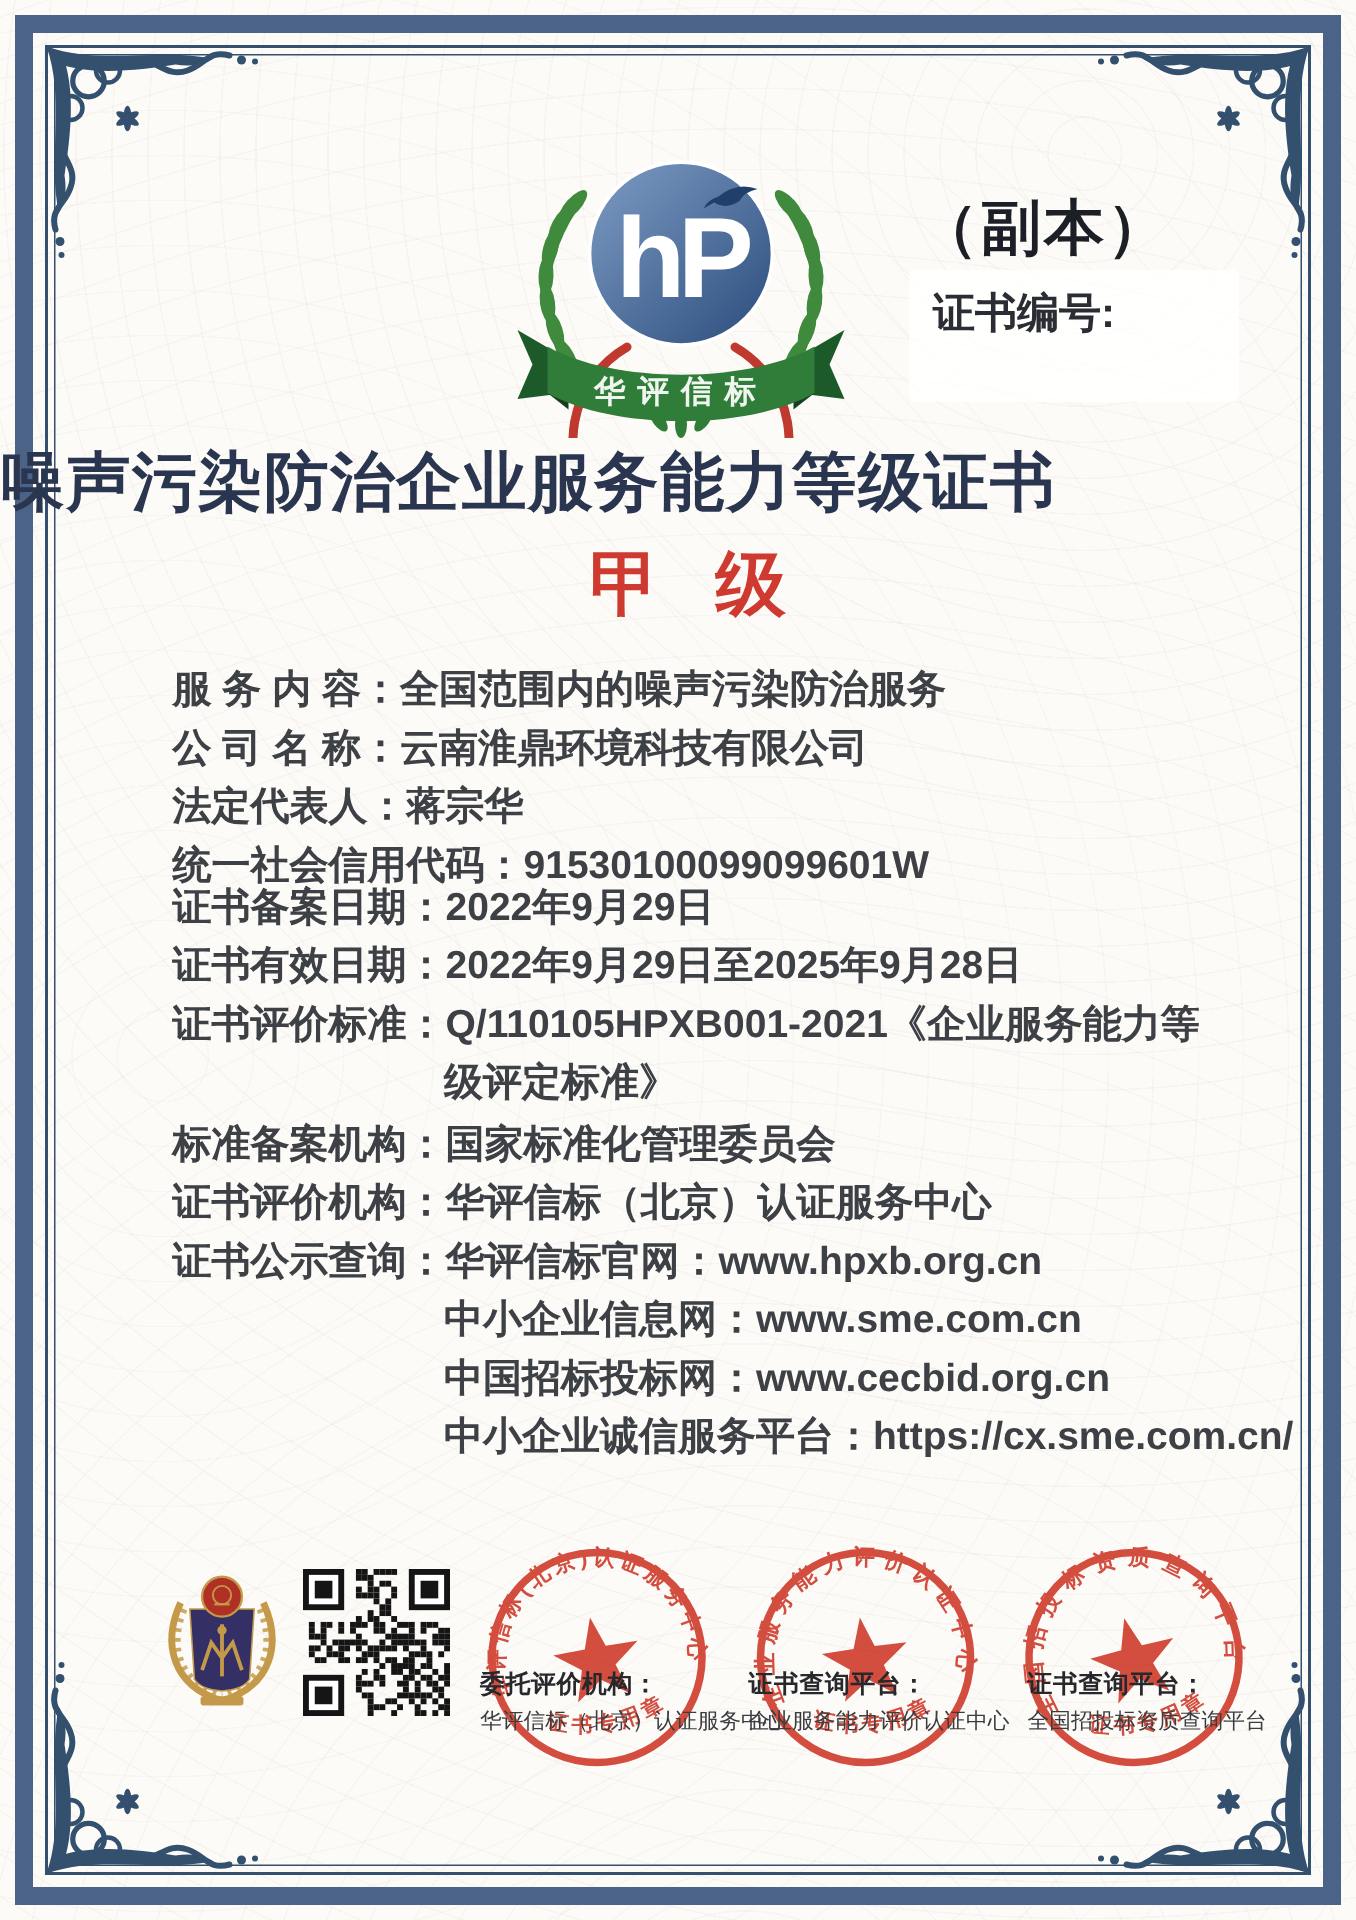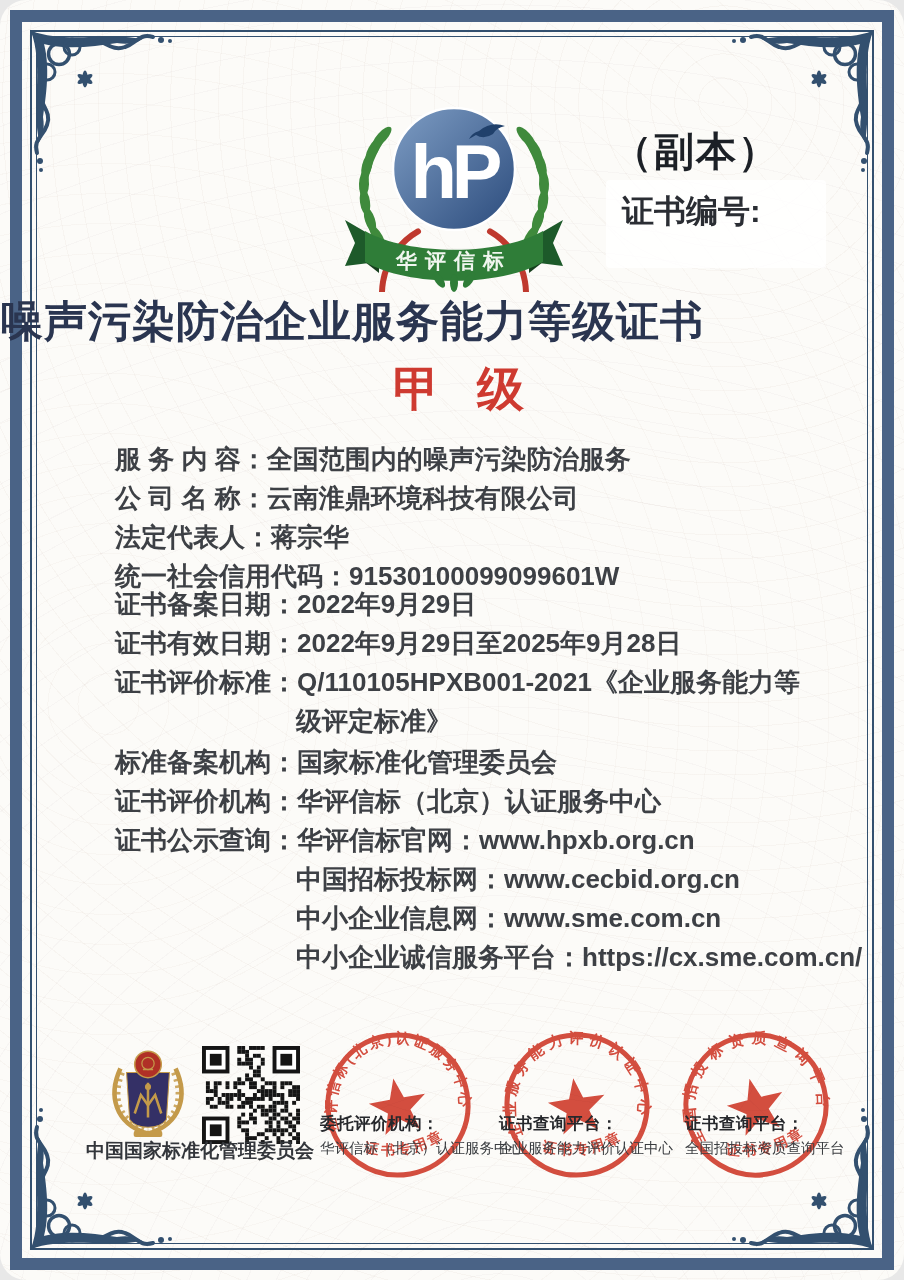--- a/index.html
+++ b/index.html
@@ -1,35 +1,35 @@
 <!DOCTYPE html>
 <html><head>
 <meta charset="utf-8">
 <style>
   html,body{margin:0;padding:0;background:#e8e8e8;}
   .page{position:relative;width:904px;height:1280px;background:#fcfbf8;
-        font-family:"Liberation Sans",sans-serif;overflow:hidden;margin:0 auto;border-radius:26px;}
+        font-family:"Liberation Sans",sans-serif;overflow:hidden;margin:0 auto;}
   .texture{position:absolute;inset:0;pointer-events:none;
     background-image:
       repeating-radial-gradient(circle at 80% 8%,  rgba(187,160,142,0.07) 0 1px, transparent 1px 24px),
       repeating-radial-gradient(circle at 12% 55%, rgba(187,160,142,0.06) 0 1px, transparent 1px 30px),
       repeating-radial-gradient(circle at 55% 108%,rgba(170,150,160,0.06) 0 1px, transparent 1px 27px);}
   .band {position:absolute;inset:10px;border:12px solid #4a6386;}
   .frame {position:absolute;inset:30px;border:2.5px solid #33506f;}
   .frame2{position:absolute;inset:36px;border:1px solid #33506f;}
   .corner{position:absolute;width:150px;height:150px;color:#33506f;}
   .tl{left:29px;top:29px}
   .tr{right:29px;top:29px;transform:scaleX(-1)}
   .bl{left:29px;bottom:29px;transform:scaleY(-1)}
   .br{right:29px;bottom:29px;transform:scale(-1,-1)}
 
   .logo{position:absolute;left:337px;top:84px;width:234px;height:208px;}
   .copy{position:absolute;left:612px;top:124px;font-size:40px;font-weight:bold;color:#1c2026;letter-spacing:2px;}
   .certno-box{position:absolute;left:606px;top:180px;width:220px;height:88px;background:rgba(255,255,255,.82);border-radius:4px;}
-  .certno-label{position:absolute;left:622px;top:190px;font-size:32px;font-weight:bold;color:#2a2d33;}
+  .certno-label{position:absolute;left:622px;top:190px;font-size:28px;font-weight:bold;color:#2a2d33;}
   .certno{position:absolute;left:622px;top:226px;font-size:25px;font-weight:bold;color:#c5342c;letter-spacing:.5px;}
 
   .title{position:absolute;left:0;right:0;top:293px;text-align:left;font-size:43px;font-weight:900;color:#2a3550;letter-spacing:1px;}
   .grade{position:absolute;left:0;right:0;top:358px;text-align:center;font-size:47px;font-weight:900;color:#ce3a30;letter-spacing:12px;padding-left:25px;}
 
   .sec{position:absolute;left:115px;right:70px;font-size:26px;font-weight:600;color:#3d4045;line-height:39px;}
   .sec1{top:440px}
   .sec2{top:585px}
   .sec3{top:743px}
   .row{white-space:nowrap;}
@@ -158,22 +158,22 @@
     <div class="row"><span>证书备案日期：</span><span>2022年9月29日</span></div>
     <div class="row"><span>证书有效日期：</span><span>2022年9月29日至2025年9月28日</span></div>
     <div class="row"><span>证书评价标准：</span><span>Q/110105HPXB001-2021《企业服务能力等</span></div>
     <div class="row cont"><span>级评定标准》</span></div>
   </div>
 
   <div class="sec sec3">
     <div class="row"><span>标准备案机构：</span><span>国家标准化管理委员会</span></div>
     <div class="row"><span>证书评价机构：</span><span>华评信标（北京）认证服务中心</span></div>
     <div class="row"><span>证书公示查询：</span><span>华评信标官网：www.hpxb.org.cn</span></div>
+    <div class="row cont"><span>中小企业信息网：www.sme.com.cn</span></div>
     <div class="row cont"><span>中国招标投标网：www.cecbid.org.cn</span></div>
-    <div class="row cont"><span>中小企业信息网：www.sme.com.cn</span></div>
     <div class="row cont"><span>中小企业诚信服务平台：https://cx.sme.com.cn/</span></div>
   </div>
 
   <svg class="emblem" viewBox="0 0 86 92">
     <path d="M16 24 C 4 50 10 78 43 88" fill="none" stroke="#c49a4a" stroke-width="4.5"></path>
     <path d="M70 24 C 82 50 76 78 43 88" fill="none" stroke="#c49a4a" stroke-width="4.5"></path>
     <path d="M18 28 C 8 52 14 76 43 85" fill="none" stroke="#c49a4a" stroke-width="5" stroke-dasharray="2.5 4" opacity=".85"></path>
     <path d="M68 28 C 78 52 72 76 43 85" fill="none" stroke="#c49a4a" stroke-width="5" stroke-dasharray="2.5 4" opacity=".85"></path>
     <path d="M22 28 L64 28 L61 74 C 54 84 32 84 25 74 Z" fill="#343066" stroke="#c49a4a" stroke-width="1"></path>
     <path d="M30 68 L36 50 L43 60 L50 50 L56 68" fill="none" stroke="#c49a4a" stroke-width="2.5"></path>
@@ -384,21 +384,20 @@
       <rect x="4" y="4" width="20" height="20" fill="#fff"></rect>
       <rect x="8" y="8" width="12" height="12" fill="#151515"></rect>
       <rect x="72" y="0" width="28" height="28"></rect>
       <rect x="76" y="4" width="20" height="20" fill="#fff"></rect>
       <rect x="80" y="8" width="12" height="12" fill="#151515"></rect>
       <rect x="0" y="72" width="28" height="28"></rect>
       <rect x="4" y="76" width="20" height="20" fill="#fff"></rect>
       <rect x="8" y="80" width="12" height="12" fill="#151515"></rect>
     </svg>
 
-  <div class="footer-caption">中国国家标准化管理委员会</div>
 
   <svg class="seal seal1" viewBox="0 0 150 150">
     <circle cx="75" cy="75" r="70" fill="none" stroke="#d23b2c" stroke-width="5"></circle>
     <use href="#sealstar" fill="#d23b2c" transform="translate(75,78)"></use>
     <text text-anchor="middle" font-size="14.5" font-weight="bold" fill="#d23b2c" letter-spacing="3">
       <textPath href="#ringArc" startOffset="50%">华评信标(北京)认证服务中心</textPath>
     </text>
     <text text-anchor="middle" font-size="14" font-weight="bold" fill="#d23b2c" letter-spacing="3">
       <textPath href="#botArc" startOffset="50%">证书专用章</textPath>
     </text>

